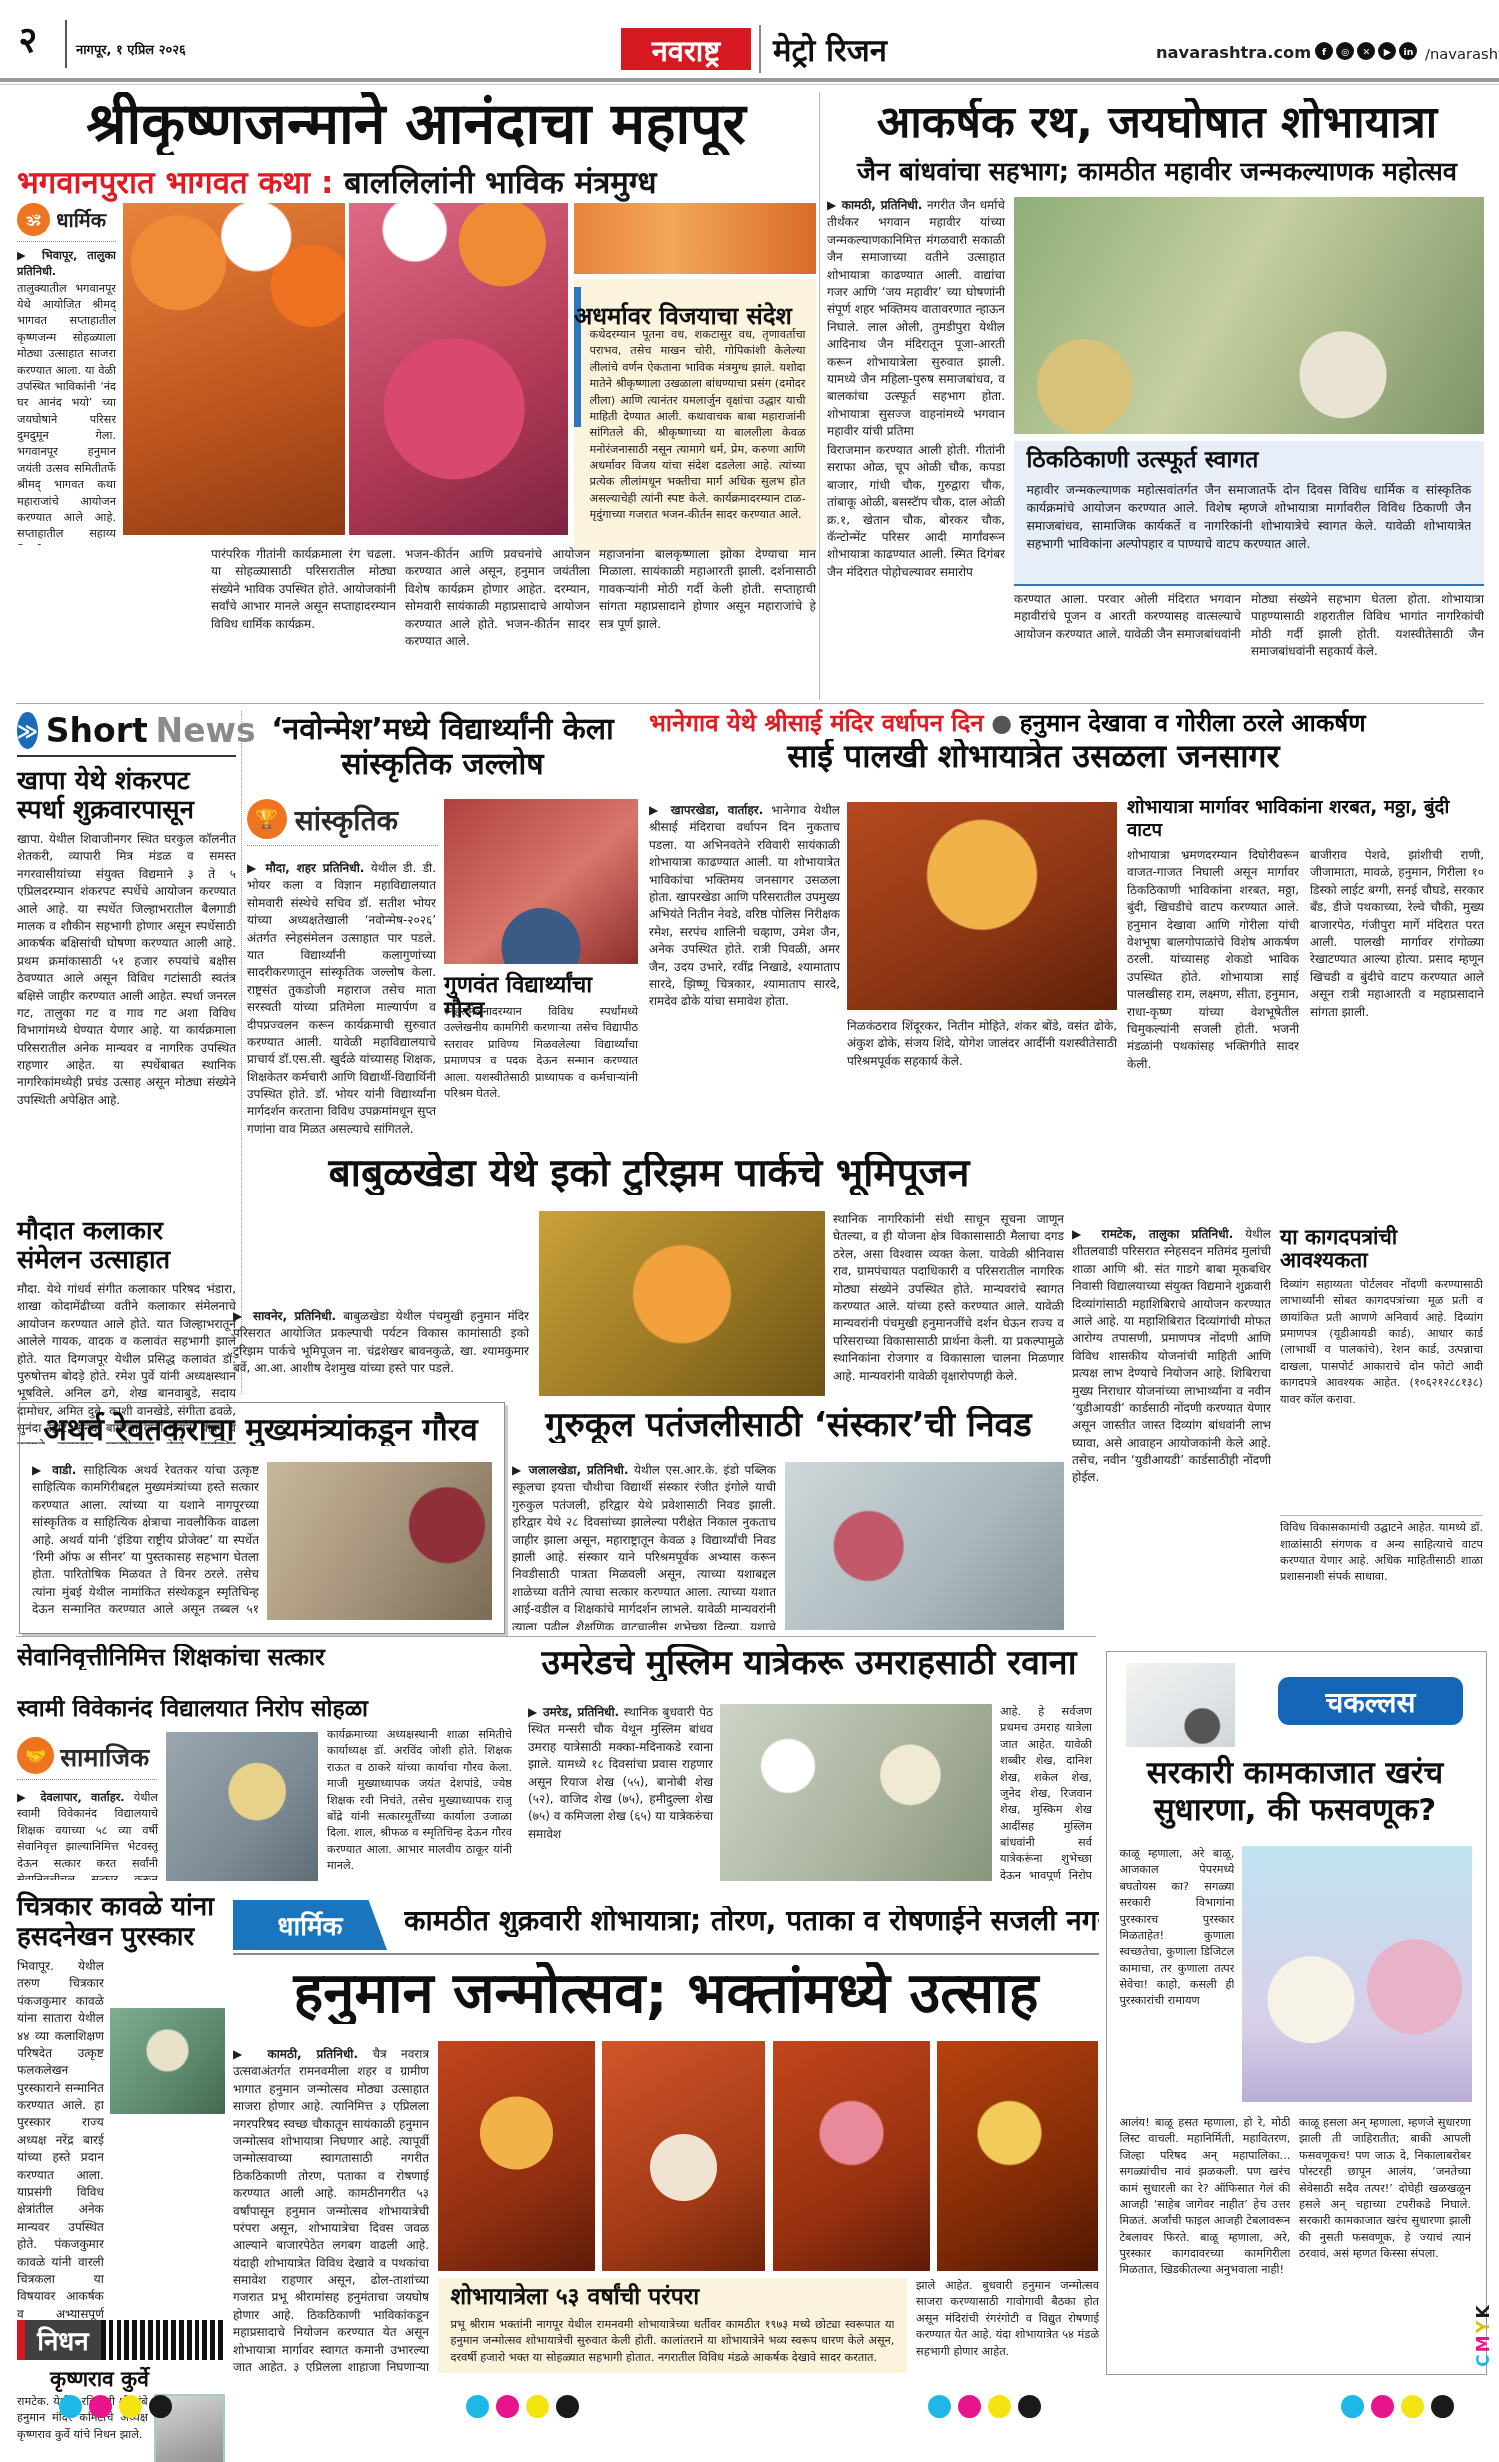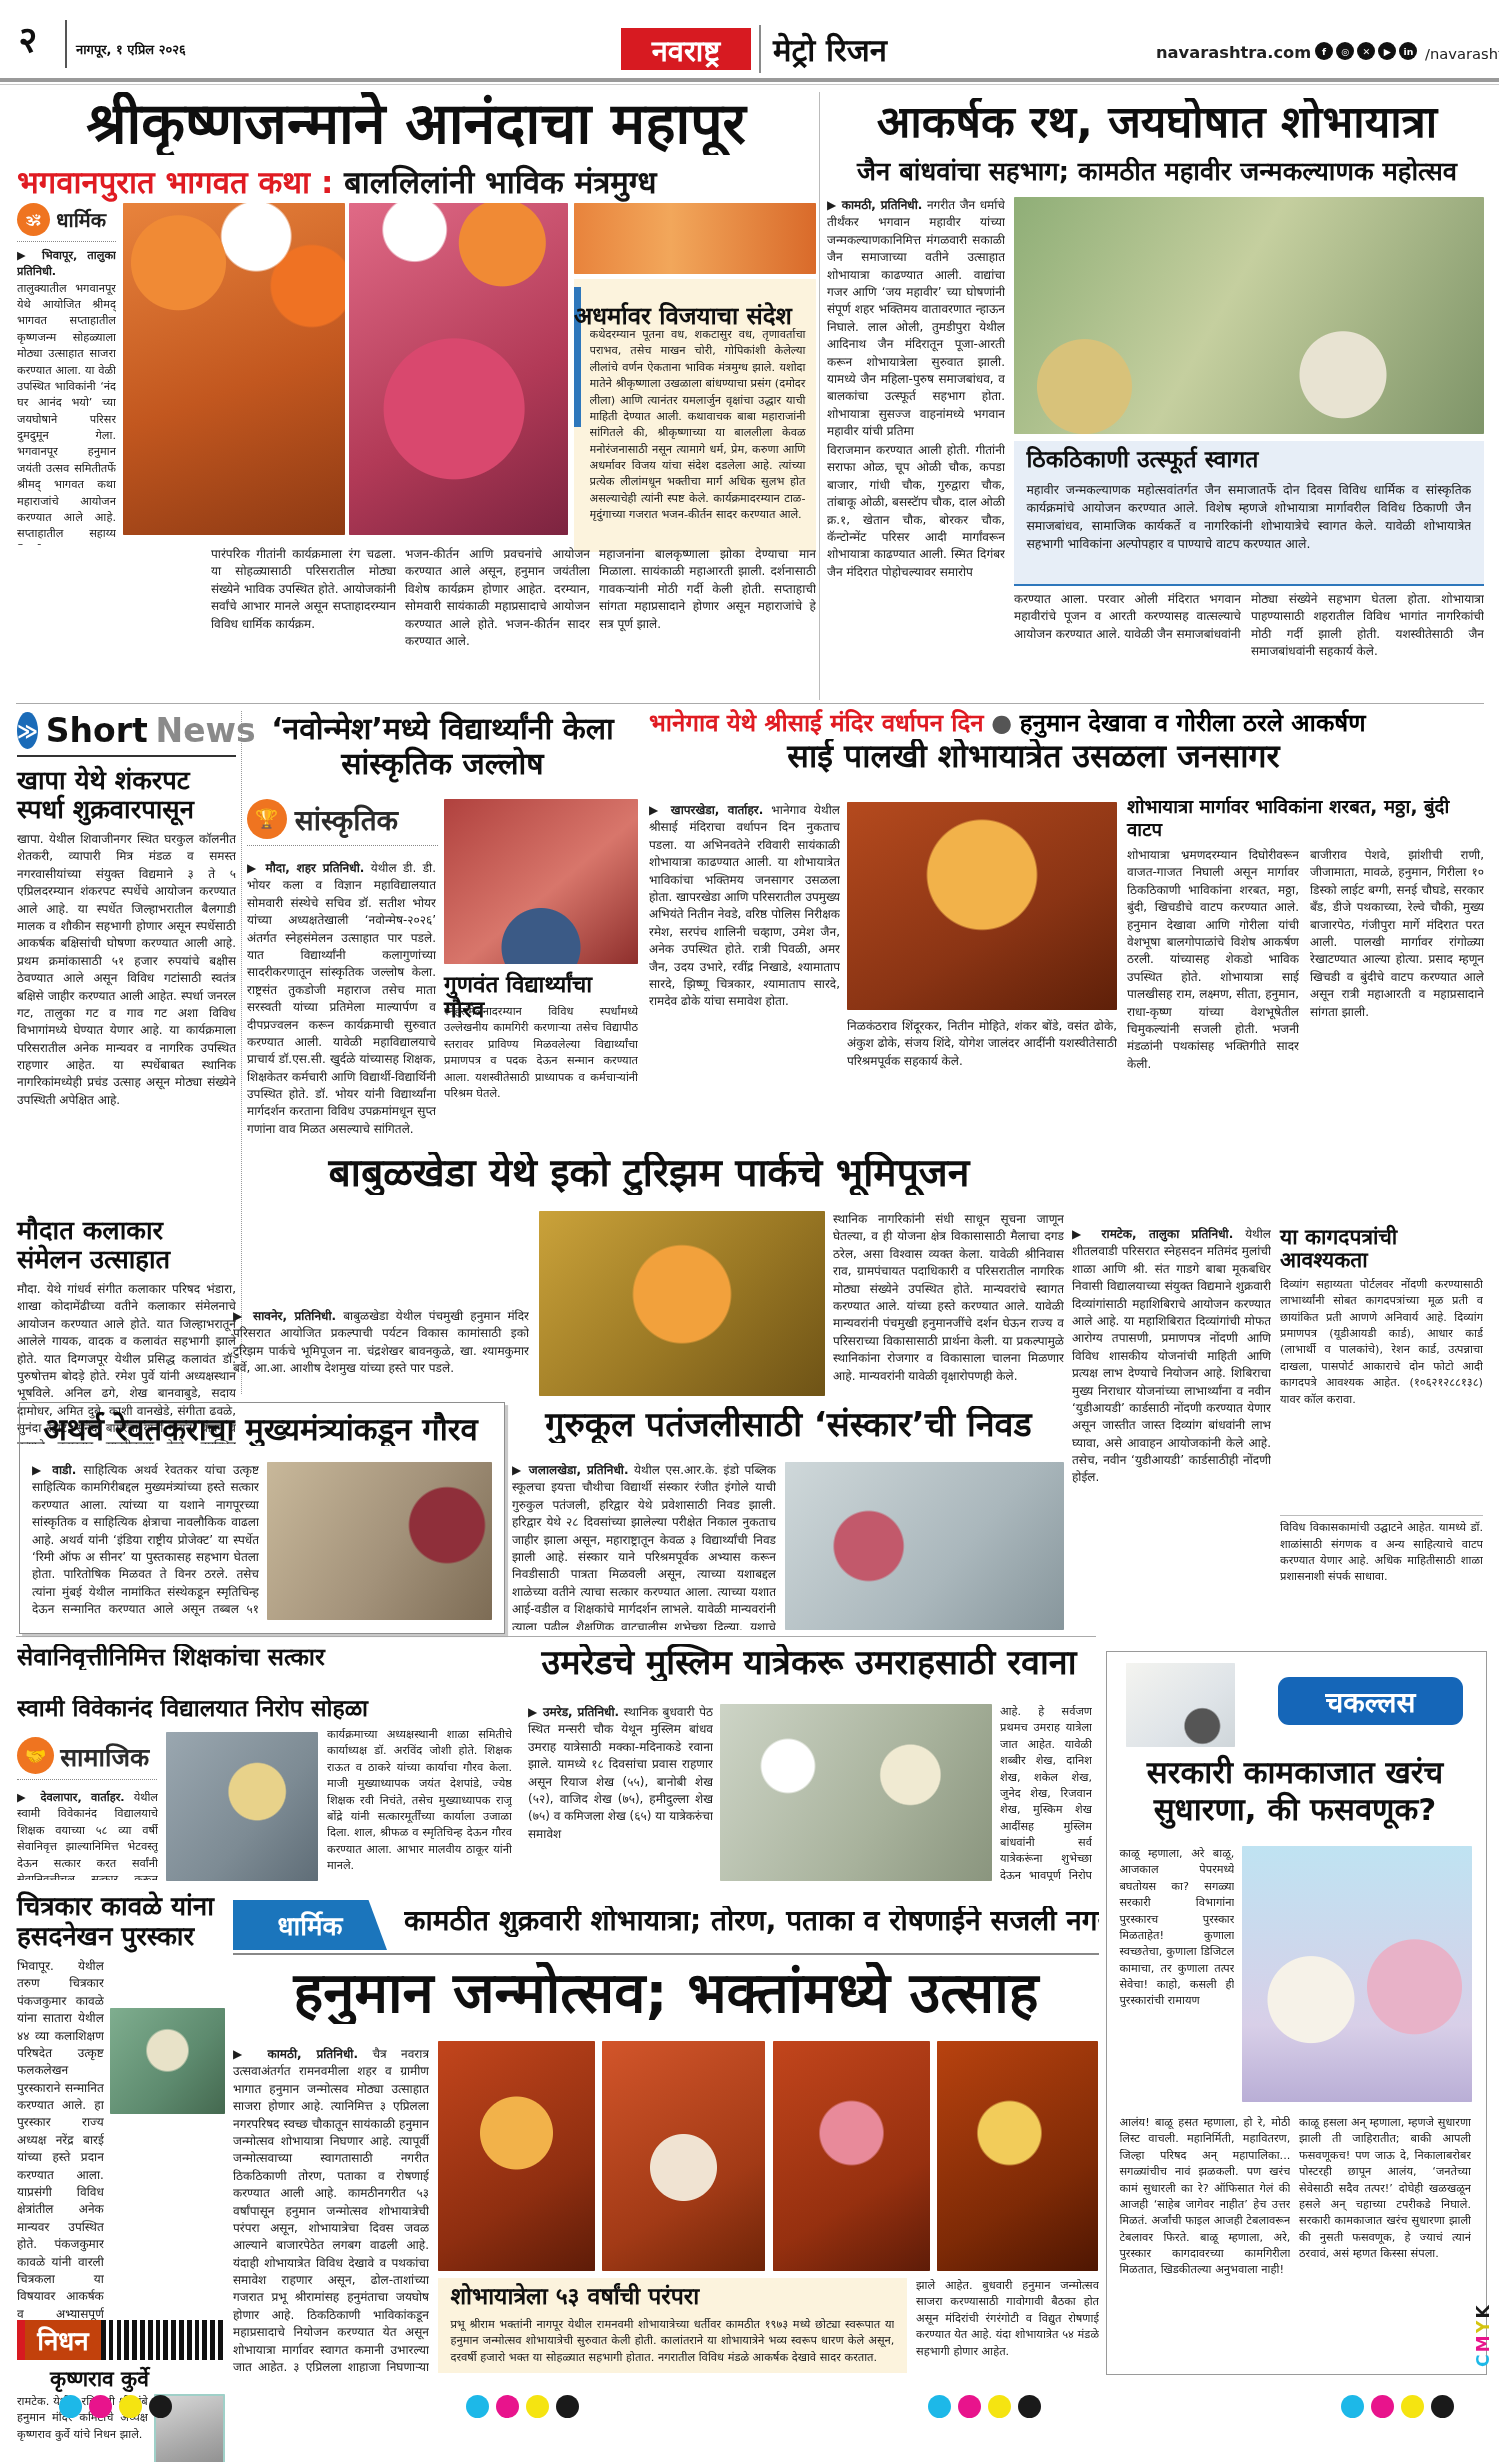--- a/index.html
+++ b/index.html
@@ -258,21 +258,21 @@
     <div class="hl" style="font-size:26px;line-height:1.15;">चित्रकार कावळे यांना हसदनेखन पुरस्कार</div>
     <div style="position:relative;margin-top:6.2px;height:386px;overflow:hidden;">
       <div class="photo" style="float:right;width:115px;height:106px;margin:50px 0 4.7px 6.2px;
            background:radial-gradient(circle at 50% 40%,#e8e2c8 0 20px,transparent 22px),
                       linear-gradient(130deg,#7fae8f,#5d8a6e 60%,#44684f);"></div>
       <div class="bt">भिवापूर. येथील तरुण चित्रकार पंकजकुमार कावळे यांना सातारा येथील ४४ व्या कलाशिक्षण परिषदेत उत्कृष्ट फलकलेखन पुरस्काराने सन्मानित करण्यात आले. हा पुरस्कार राज्य अध्यक्ष नरेंद्र बारई यांच्या हस्ते प्रदान करण्यात आला. याप्रसंगी विविध क्षेत्रांतील अनेक मान्यवर उपस्थित होते. पंकजकुमार कावळे यांनी वारली चित्रकला या विषयावर आकर्षक व अभ्यासपूर्ण फलकलेखन सादर केले होते. त्यांच्या या कलाकृतीला परीक्षकांनी विशेष पसंती देत गौरविले. त्यांच्या यशाचे मान्यवरांसह तालुकावासीयांनी कौतुक केले.</div>
     </div>
   </div>
 
   <div class="abs" style="left:17px;top:2320px;width:208px;">
-    <div style="display:flex;align-items:stretch;height:40px;background:#c2410c;">
+    <div style="display:flex;align-items:stretch;height:40px;background:#404040;">
       <div style="width:7.8px;background:#d71a21;"></div>
       <div style="flex:0 0 auto;color:#fff;font-size:26px;font-weight:bold;display:flex;align-items:center;padding:0 12.4px;">निधन</div>
       <div class="hatch" style="flex:1;"></div>
     </div>
     <div class="hl" style="font-size:21px;margin:7.8px 0 3.1px 33px;">कृष्णराव कुर्वे</div>
     <div style="position:relative;overflow:hidden;">
       <div class="photo" style="float:right;width:67px;height:76px;margin:0 0 3.1px 6.2px;border:2.3px solid #9fd0c8;
            background:linear-gradient(160deg,#d8d8d8,#a8a8a8 60%,#8a8a8a);"></div>
       <div class="bt sm">रामटेक. येथील रहिवासी श्री लंबे हनुमान मंदिर कमिटीचे अध्यक्ष कृष्णराव कुर्वे यांचे निधन झाले.</div>
     </div>

